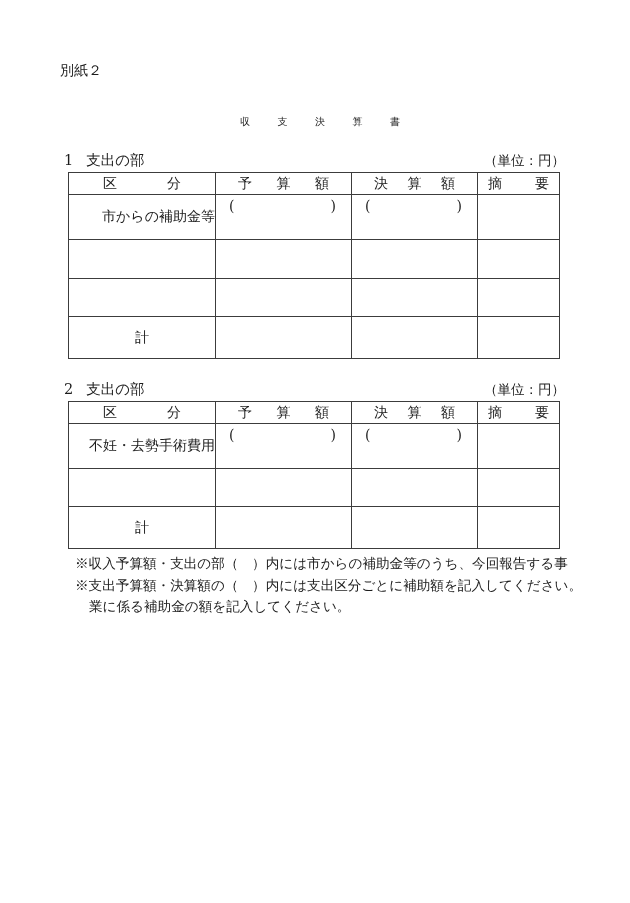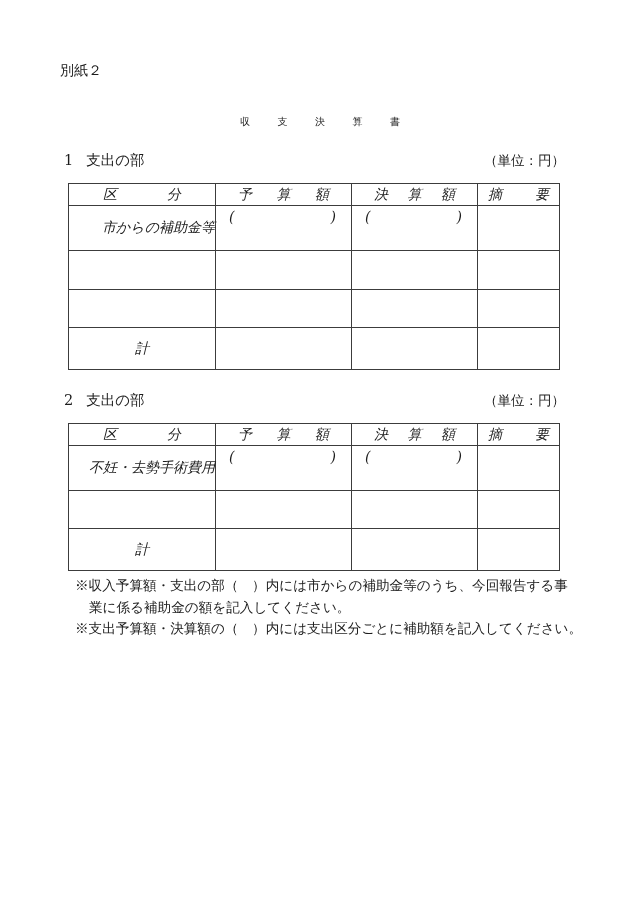--- a/index.html
+++ b/index.html
@@ -24,24 +24,23 @@
   .section-head {
     display: flex; justify-content: space-between; align-items: flex-end;
     width: 505px; line-height: 20px;
   }
   .sec1 { margin-top: 18px; }
   .sec2 { margin-top: 20px; }
   .sec-left { display: flex; gap: 13px; padding-left: 4px; font-size: 14.5px; }
   .unit-label { font-size: 13.5px; }
 
   table.fin-table {
-    margin-top: 13px; margin-left: 8px;
+    margin-top: 2px; margin-left: 8px;
     border-collapse: collapse; table-layout: fixed;
     width: 491px;
-    font-style: italic;
   }
   .fin-table col.c1 { width: 147px; }
   .fin-table col.c2 { width: 136px; }
   .fin-table col.c3 { width: 126px; }
   .fin-table col.c4 { width: 82px; }
   .fin-table th, .fin-table td {
     border: 1px solid #3c3c3c;
     font-size: 14px; font-weight: normal;
   }
   .fin-table tr.hrow { height: 22px; }
@@ -187,17 +186,17 @@
         <td class="total-cell">計</td>
         <td></td>
         <td></td>
         <td></td>
       </tr>
     </tbody>
   </table>
 
   <div class="notes">
     <div class="note-line">※収入予算額・支出の部（　）内には市からの補助金等のうち、今回報告する事</div>
+    <div class="note-line">※支出予算額・決算額の（　）内には支出区分ごとに補助額を記入してください。</div>
     <div class="note-line note-cont">業に係る補助金の額を記入してください。</div>
-    <div class="note-line">※支出予算額・決算額の（　）内には支出区分ごとに補助額を記入してください。</div>
   </div>
 
 </div>
 
 </body></html>

